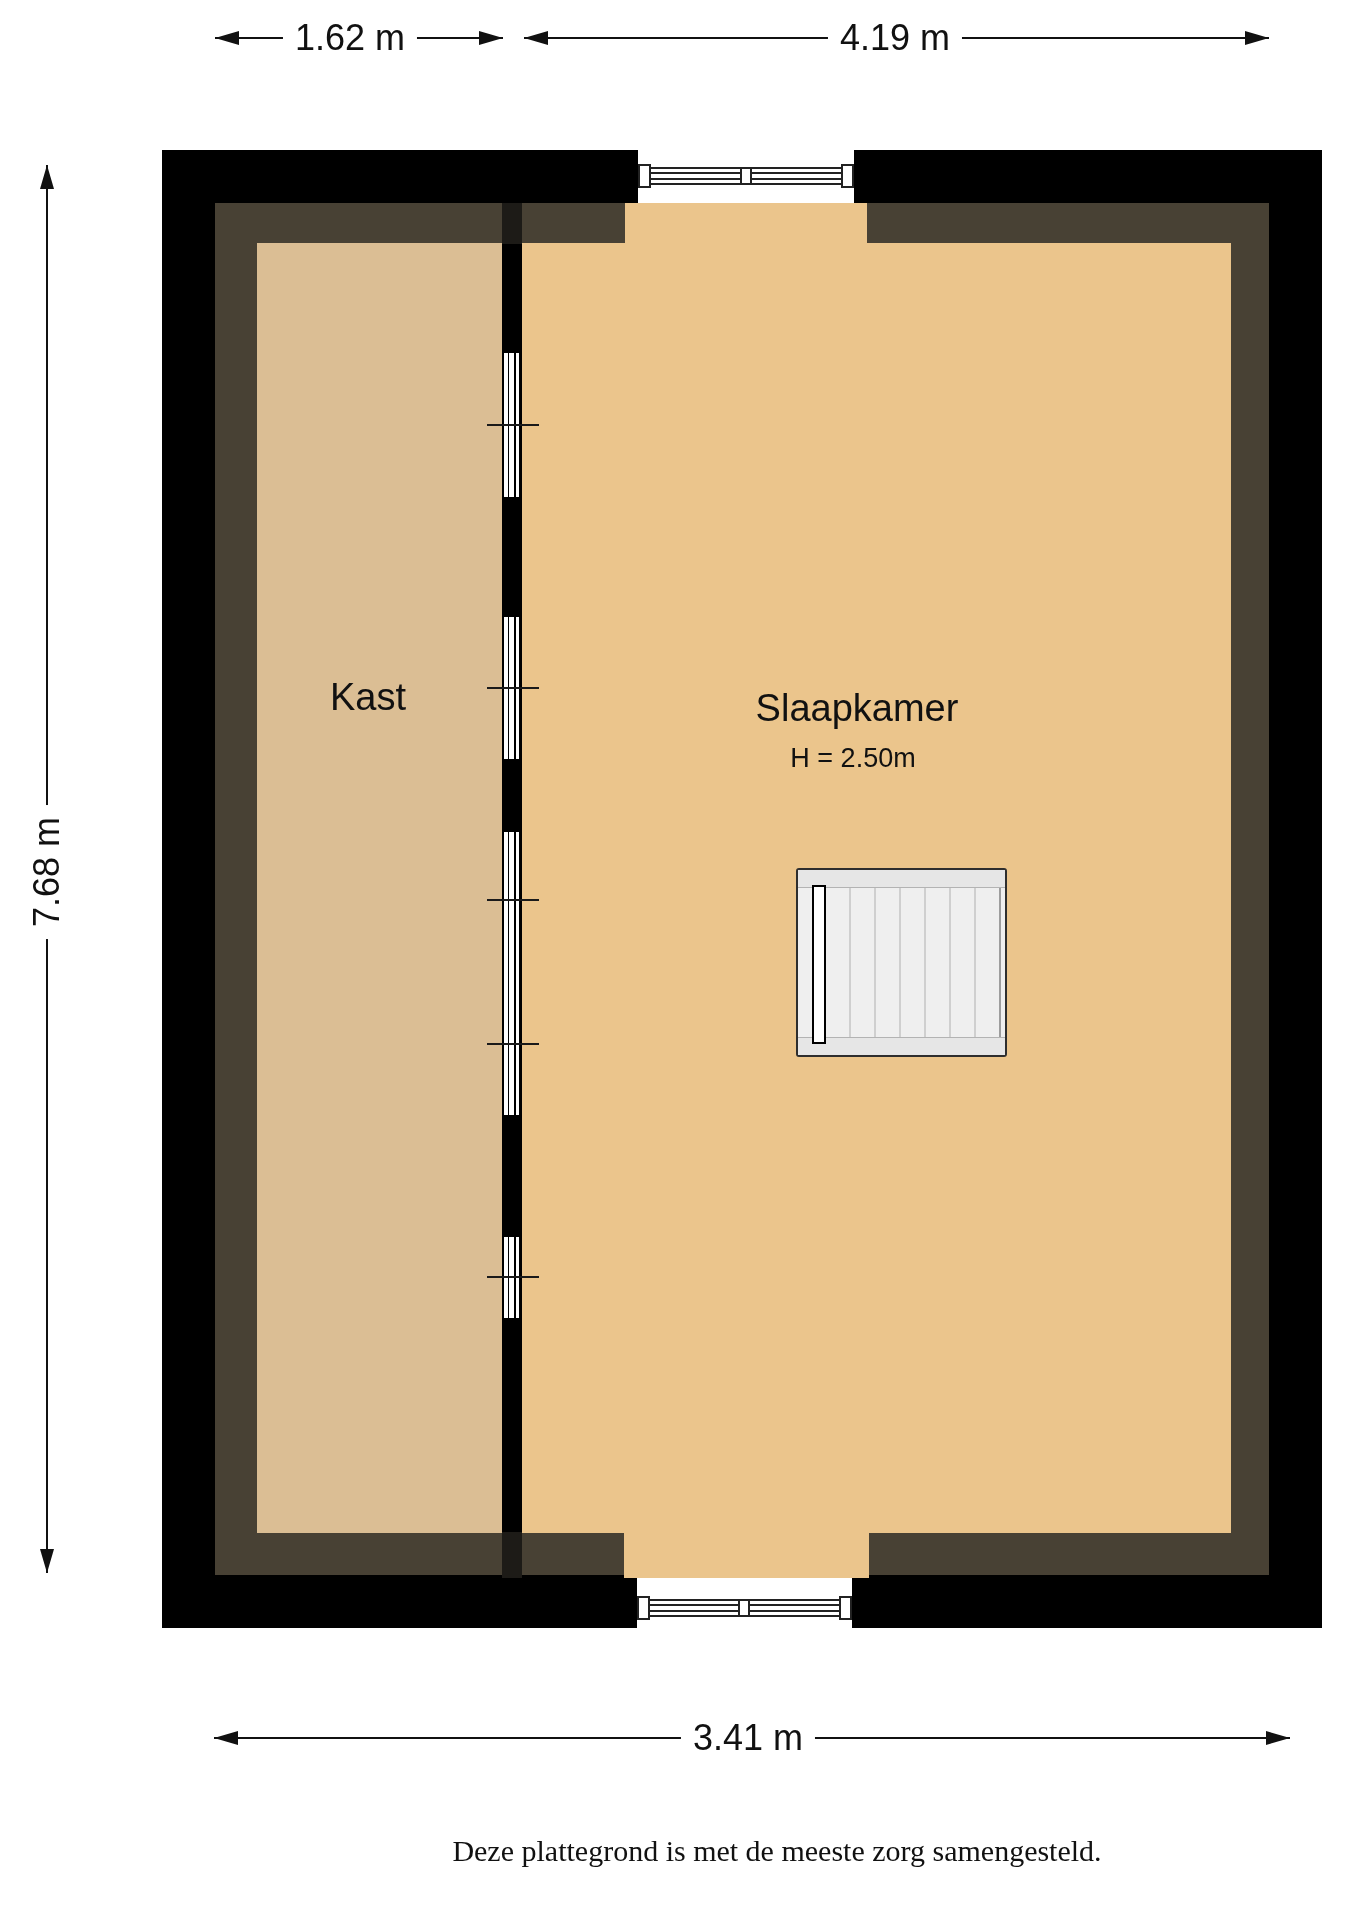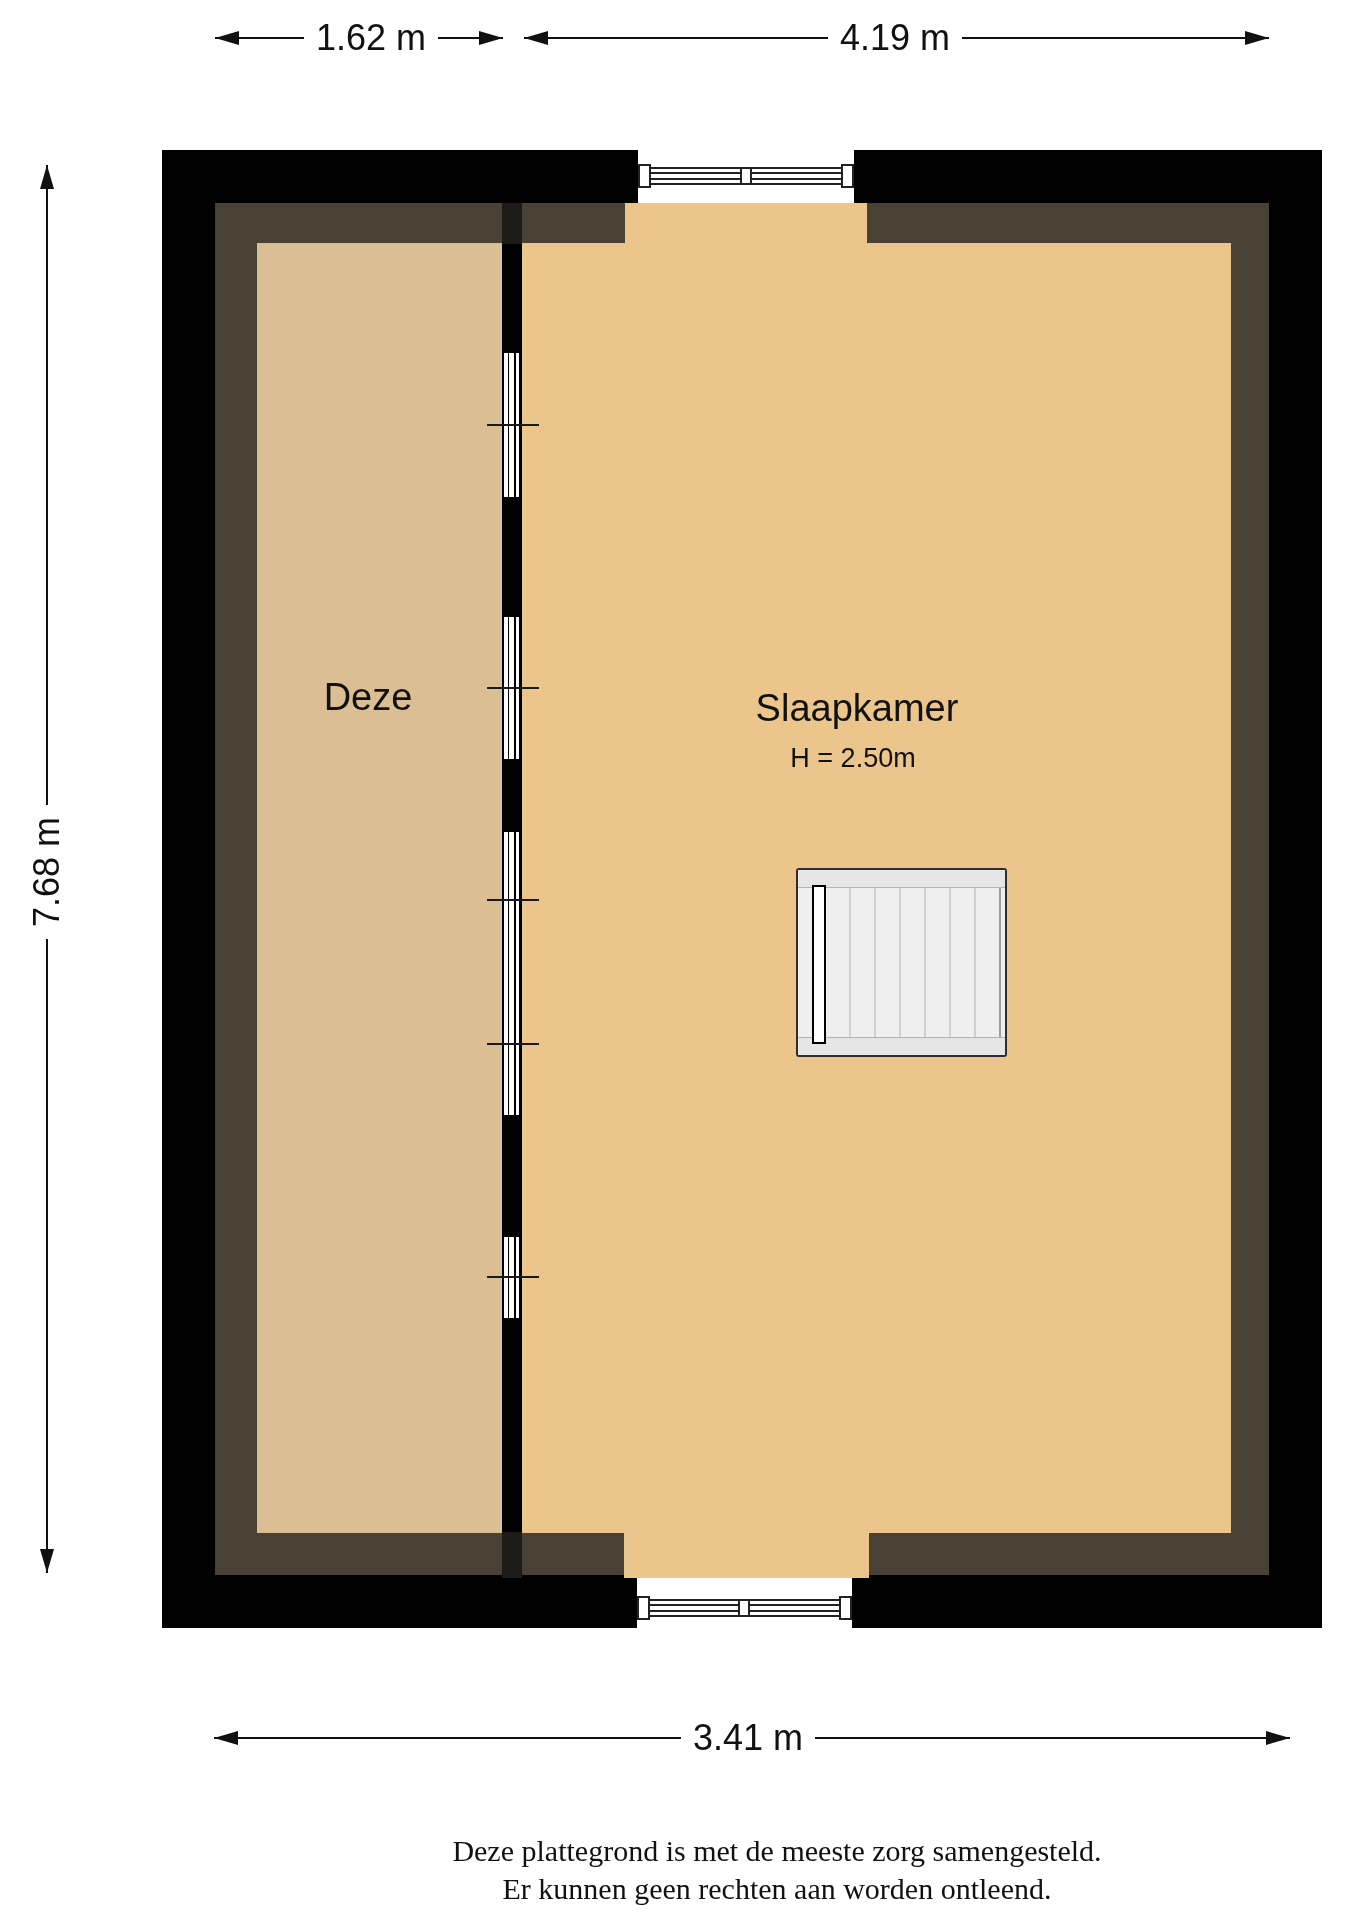--- a/index.html
+++ b/index.html
@@ -66,21 +66,21 @@
   .disclaimer{left:327px;top:1832px;width:900px;text-align:center;font-size:30px;line-height:38px;font-family:Liberation Serif, serif;}
 </style>
 </head>
 <body>
 
 <div id="canvas">
 
   <div class="abs dim-line-h" style="left:215px;top:37px;width:288px;"></div>
   <div class="abs ah ah-left" style="left:215px;top:31px;"></div>
   <div class="abs ah ah-right" style="left:479px;top:31px;"></div>
-  <div class="abs dim-label" style="left:371px;top:38px;">1.62 m</div>
+  <div class="abs dim-label" style="left:350px;top:38px;">1.62 m</div>
 
   <div class="abs dim-line-h" style="left:524px;top:37px;width:745px;"></div>
   <div class="abs ah ah-left" style="left:524px;top:31px;"></div>
   <div class="abs ah ah-right" style="left:1245px;top:31px;"></div>
   <div class="abs dim-label" style="left:895px;top:38px;">4.19 m</div>
 
   <div class="abs dim-line-v" style="left:46px;top:165px;height:1408px;"></div>
   <div class="abs ah ah-up" style="left:40px;top:165px;"></div>
   <div class="abs ah ah-down" style="left:40px;top:1549px;"></div>
   <div class="abs dim-label-v" style="left:47px;top:872px;">7.68 m</div>
@@ -127,27 +127,26 @@
   <div class="abs tick" style="top:1276px;"></div>
 
   <div class="abs stair">
     <div class="treads"></div>
     <div class="edge-right"></div>
     <div class="band-top"></div>
     <div class="band-bot"></div>
     <div class="white-bar"></div>
   </div>
 
-  <div class="abs room-label" style="left:368px;top:697px;">Deze</div>
+  <div class="abs room-label" style="left:368px;top:697px;">Kast</div>
   <div class="abs room-label" style="left:857px;top:701px;margin-top:7px;">Slaapkamer</div>
   <div class="abs height-label" style="left:853px;top:758px;">H = 2.50m</div>
 
   <div class="abs dim-line-h" style="left:214px;top:1737px;width:1076px;"></div>
   <div class="abs ah ah-left" style="left:214px;top:1731px;"></div>
   <div class="abs ah ah-right" style="left:1266px;top:1731px;"></div>
   <div class="abs dim-label" style="left:748px;top:1738px;">3.41 m</div>
 
   <div class="abs disclaimer">
     <div>Deze plattegrond is met de meeste zorg samengesteld.</div>
-    <div>Er kunnen geen rechten aan worden ontleend.</div>
   </div>
 
 </div>
 
 </body></html>

